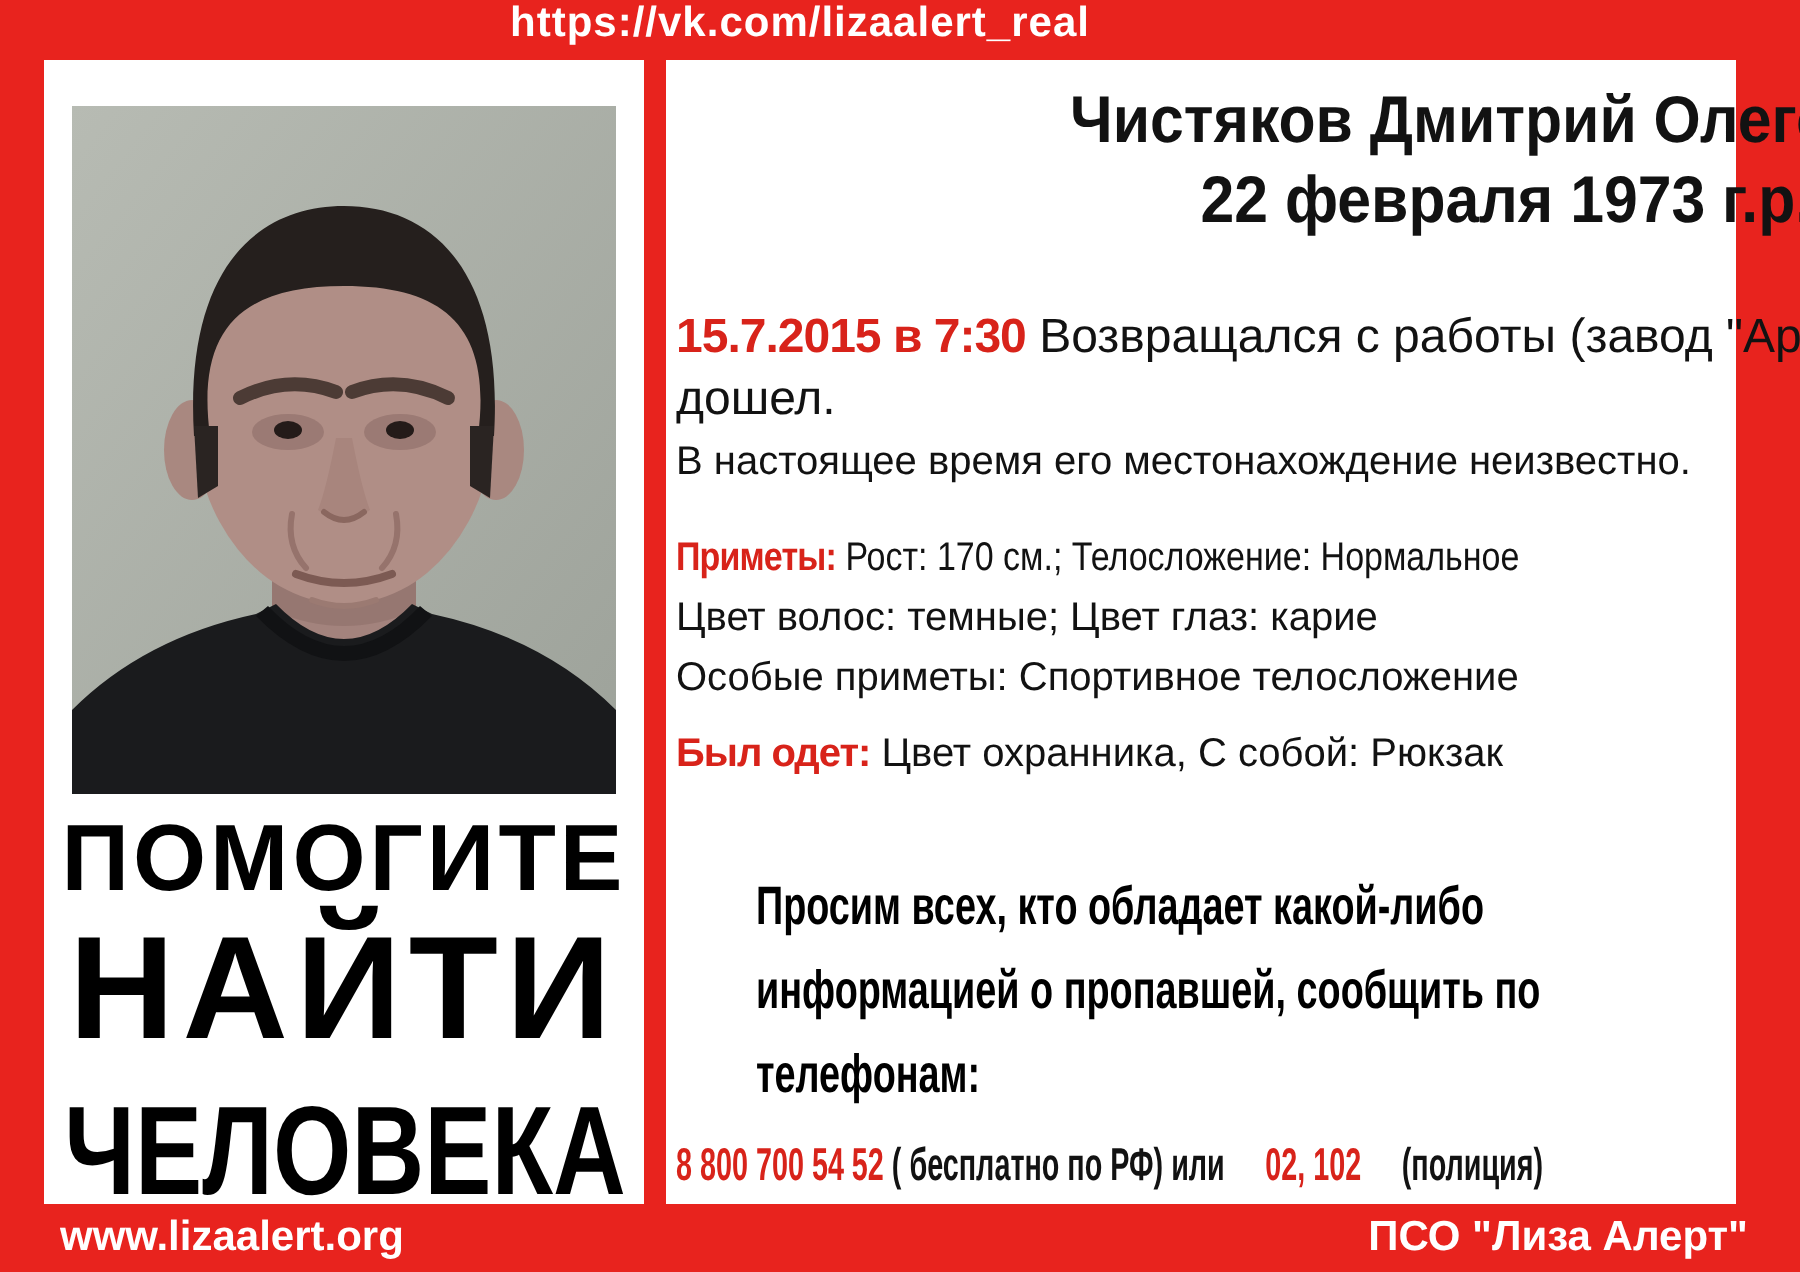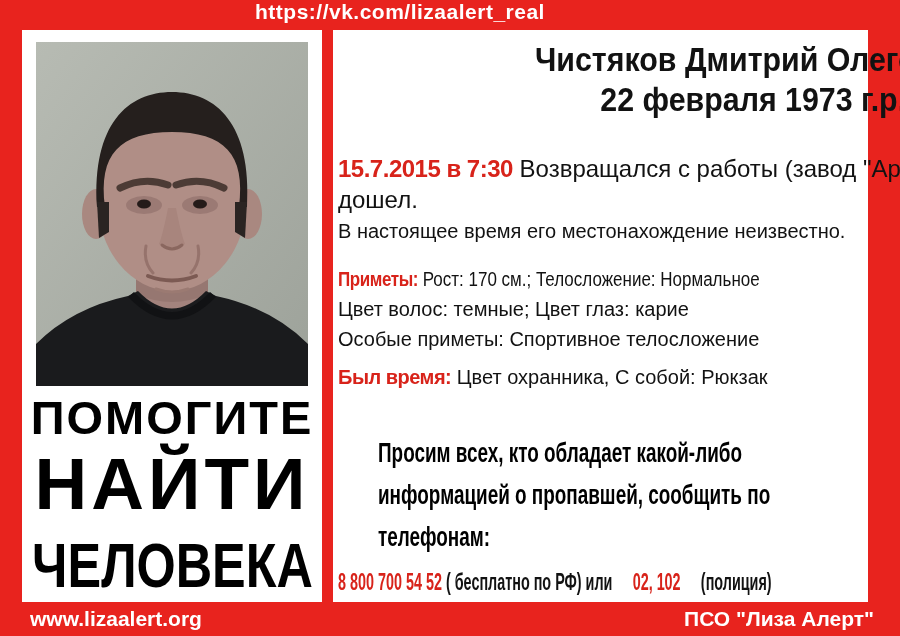--- a/index.html
+++ b/index.html
@@ -28,21 +28,21 @@
     color:#fff;font-weight:bold;font-size:21px;letter-spacing:.5px;
   }
   
   .panel{
     position:absolute;left:22px;top:30px;width:846px;height:572px;
     background:var(--panel-white);
     display:flex;flex-direction:row;
   }
   
   .left-col{
-    width:300px;height:572px;display:flex;flex-direction:column;align-items:center;
+    width:300px;height:572px;display:flex;flex-direction:column;align-items:center;margin-top:11px;
   }
   .photo-frame{
     margin-top:12px;width:272px;height:344px;overflow:hidden;flex:0 0 auto;
   }
   .photo-frame svg{display:block;width:272px;height:344px;}
   .appeal{
     flex:1;width:100%;display:flex;flex-direction:column;align-items:center;
     color:#000;font-weight:bold;line-height:1.0;text-align:center;
   }
   .appeal-line1{margin-top:8px;font-size:47px;letter-spacing:2px;}
@@ -166,21 +166,21 @@
       <div class="details">
         <div class="squeeze85">
           <span class="red-label">Приметы:</span>
           <span>Рост: 170 см.; Телосложение: Нормальное</span>
         </div>
         <div>Цвет волос: темные; Цвет глаз: карие</div>
         <div>Особые приметы: Спортивное телосложение</div>
       </div>
 
       <div class="clothing">
-        <span class="red-label">Был время:</span>
+        <span class="red-label">Был одет:</span>
         <span>Цвет охранника, С собой: Рюкзак</span>
       </div>
 
       <div class="request">Просим всех, кто обладает какой-либо информацией о пропавшей, сообщить по телефонам:</div>
 
       <div class="phone-line">
         <span class="num">8 800 700 54 52</span>
         <span>( бесплатно по РФ) или</span><span class="gap"></span>
         <span class="num">02, 102</span><span class="gap"></span>
         <span>(полиция)</span>

